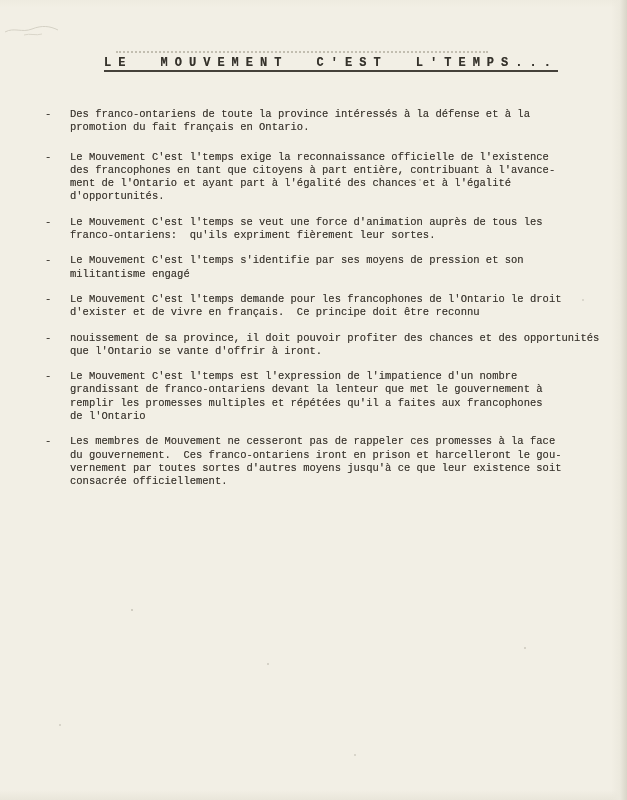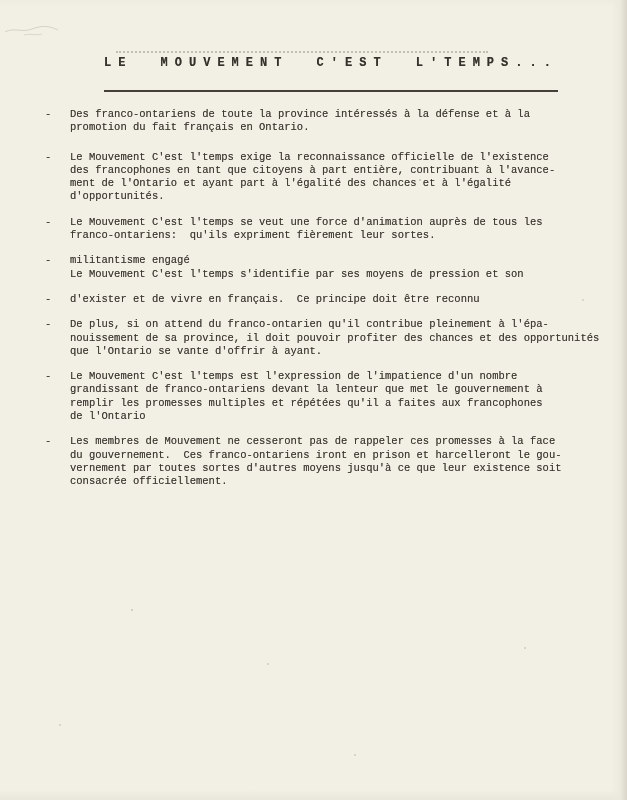--- a/index.html
+++ b/index.html
@@ -48,21 +48,21 @@
     position: absolute;
     left: 104px;
     top: 56px;
     margin: 0;
     font-size: 12px;
     font-weight: bold;
     letter-spacing: 7px;
     word-spacing: 14px;
     white-space: pre;
     color: #35322b;
-    padding-bottom: 20px;
+    padding-bottom: 0;
     border-bottom: 2px solid #45413a;
     text-shadow: 0 0 .6px rgba(53,50,43,.6);
   }
   .content {
     position: absolute;
     left: 45px;
     top: 108px;
     width: 560px;
     font-size: 10.5px;
     line-height: 13.3px;
@@ -112,34 +112,34 @@
     </div>
 
     <div class="para">
       <span class="bullet-dash">-</span>
       <div class="line">Le Mouvement C'est l'temps se veut une force d'animation auprès de tous les</div>
       <div class="line">franco-ontariens:  qu'ils expriment fièrement leur sortes.</div>
     </div>
 
     <div class="para">
       <span class="bullet-dash">-</span>
+      <div class="line">Le Mouvement C'est l'temps s'identifie par ses moyens de pression et son</div>
       <div class="line">militantisme engagé</div>
-      <div class="line">Le Mouvement C'est l'temps s'identifie par ses moyens de pression et son</div>
     </div>
 
     <div class="para">
       <span class="bullet-dash">-</span>
+      <div class="line">Le Mouvement C'est l'temps demande pour les francophones de l'Ontario le droit</div>
       <div class="line">d'exister et de vivre en français.  Ce principe doit être reconnu</div>
     </div>
 
     <div class="para">
       <span class="bullet-dash">-</span>
-      <div class="line">De plus, si on attend du franco-ontarien qu'il contribue pleinement à l'épa-</div>
       <div class="line">nouissement de sa province, il doit pouvoir profiter des chances et des opportunités</div>
-      <div class="line">que l'Ontario se vante d'offrir à ayant.</div>
+      <div class="line">que l'Ontario se vante d'offrir à iront.</div>
     </div>
 
     <div class="para">
       <span class="bullet-dash">-</span>
       <div class="line">Le Mouvement C'est l'temps est l'expression de l'impatience d'un nombre</div>
       <div class="line">grandissant de franco-ontariens devant la lenteur que met le gouvernement à</div>
       <div class="line">remplir les promesses multiples et répétées qu'il a faites aux francophones</div>
       <div class="line">de l'Ontario</div>
     </div>
 

